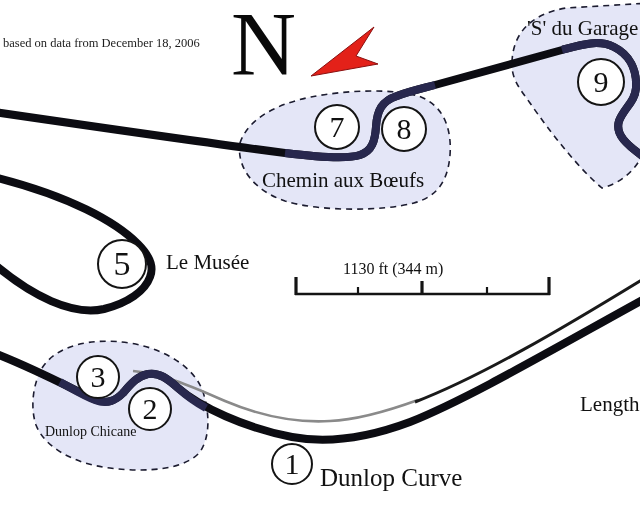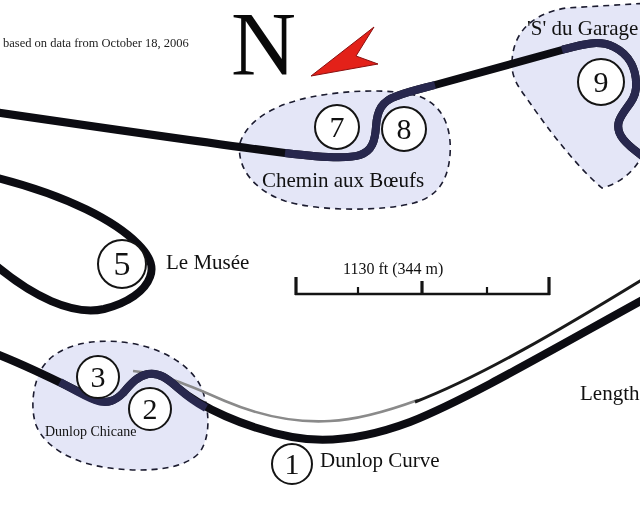--- a/index.html
+++ b/index.html
@@ -13,22 +13,22 @@
   }
   .canvas svg{position:absolute;left:0;top:0;}
   .lbl{position:absolute;white-space:nowrap;line-height:1.1;}
   .lbl-attribution{left:3px;top:37px;font-size:12.5px;color:#1c1c1c;}
   .lbl-north{left:231px;top:0px;font-size:90px;line-height:90px;color:#090909;}
   .lbl-garage{left:527px;top:17px;font-size:21px;}
   .lbl-chemin{left:262px;top:169px;font-size:21px;}
   .lbl-musee{left:166px;top:251px;font-size:21px;}
   .lbl-scale{left:343px;top:260px;width:160px;font-size:16px;}
   .lbl-chicane{left:45px;top:424px;font-size:14px;}
-  .lbl-curve{left:320px;top:449px;font-size:21px;text-align:right;}
-  .lbl-length1{left:580px;top:382px;font-size:21px;}
+  .lbl-curve{left:320px;top:464px;font-size:25px;text-align:right;}
+  .lbl-length1{left:580px;top:393px;font-size:21px;}
   .lbl-length2{left:577px;top:417px;font-size:21px;}
   .corner{
     position:absolute;
     background:#fff;
     border:2.5px solid #141414;
     border-radius:50%;
     display:flex;align-items:center;justify-content:center;
     font-size:30px;color:#111;
     box-sizing:border-box;
   }
@@ -61,21 +61,21 @@
       <path d="M 296,277 L 296,295" stroke-width="3.2"></path>
       <path d="M 549,277 L 549,295" stroke-width="3.2"></path>
       <path d="M 422,281 L 422,295" stroke-width="3.2"></path>
       <path d="M 358,287 L 358,295" stroke-width="2.2"></path>
       <path d="M 487,287 L 487,295" stroke-width="2.2"></path>
     </g>
 
     <polygon points="311,76 374,27 356,56 378,64" fill="#e32119" stroke="#8a1010" stroke-width="1"></polygon>
   </svg>
 
-  <div class="lbl lbl-attribution">based on data from October 18, 2006</div>
+  <div class="lbl lbl-attribution">based on data from December 18, 2006</div>
   <div class="lbl lbl-north">N</div>
   <div class="lbl lbl-garage">'S' du Garage</div>
   <div class="lbl lbl-musee">Le Musée</div>
   <div class="lbl lbl-chemin">Chemin aux Bœufs</div>
   <div class="lbl lbl-scale">1130 ft (344 m)</div>
   <div class="lbl lbl-chicane">Dunlop Chicane</div>
   <div class="lbl lbl-curve">Dunlop Curve</div>
   <div class="lbl lbl-length1">Length</div>
 
   <div class="corner" style="left:271px;top:443px;width:42px;height:42px;">

